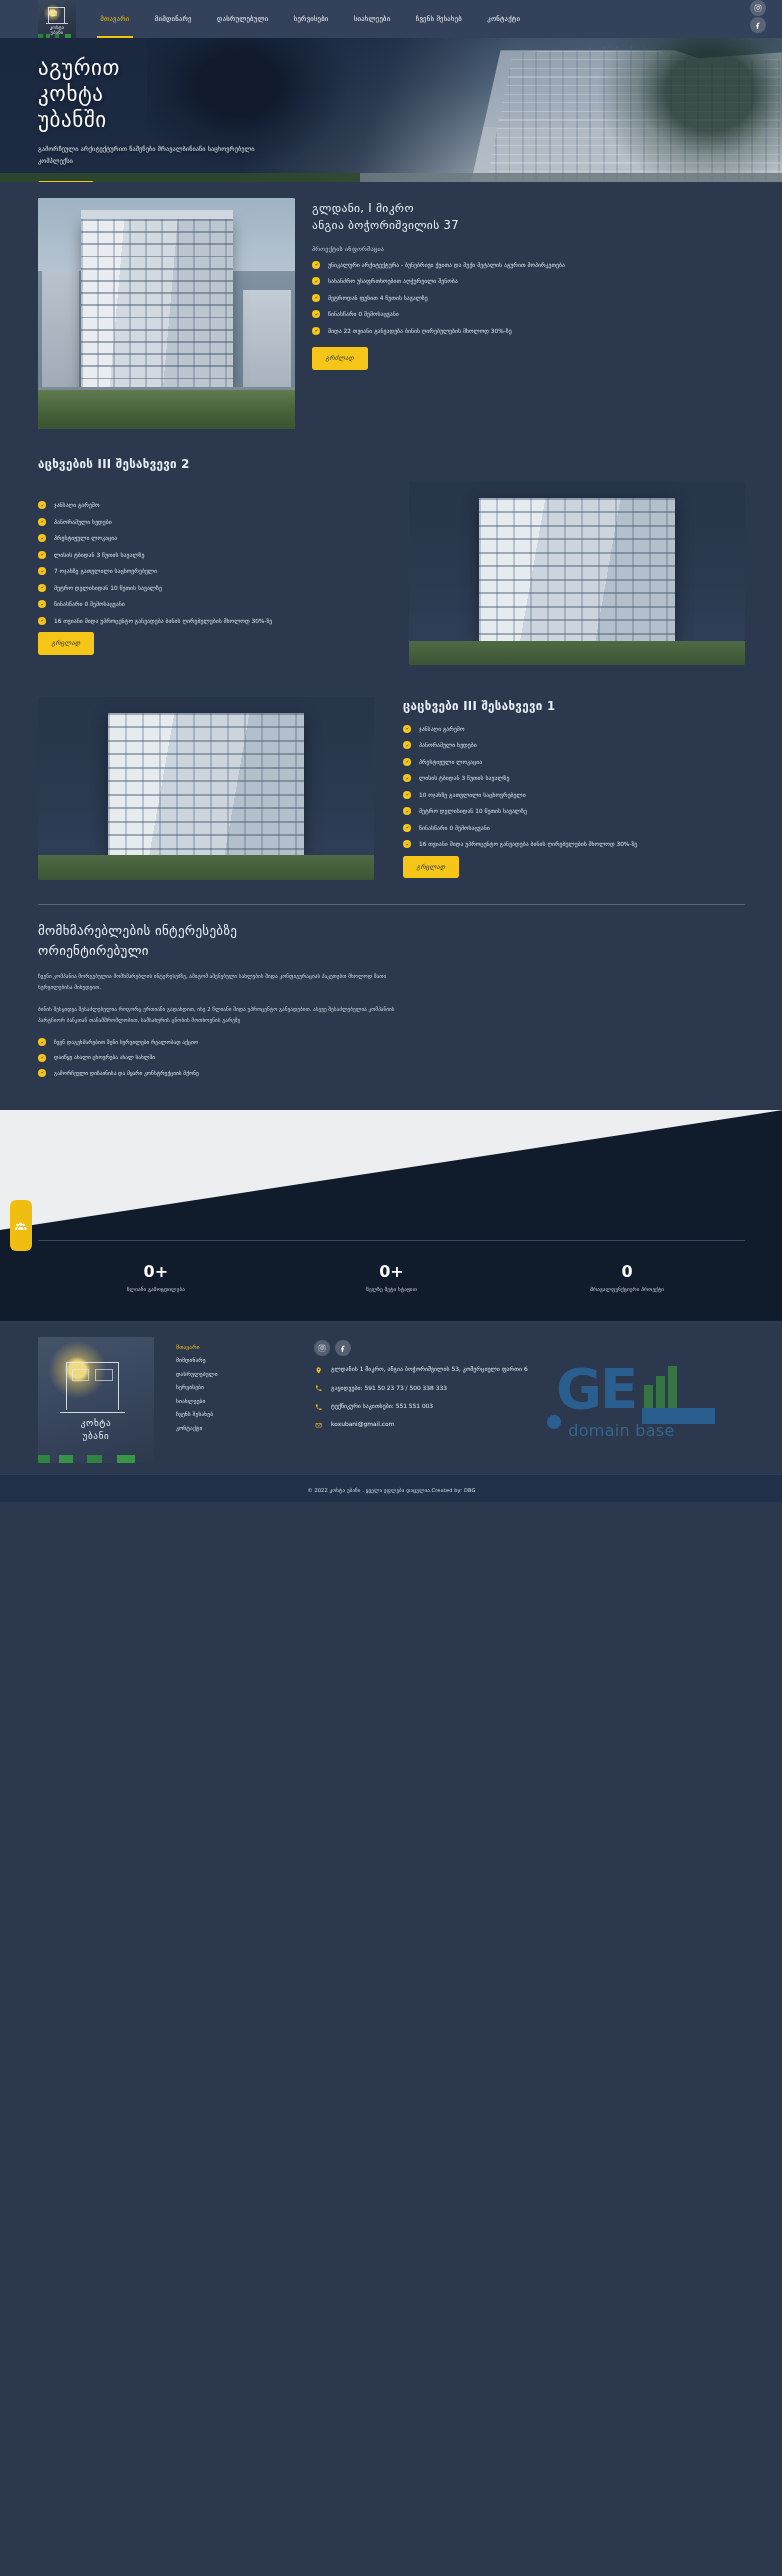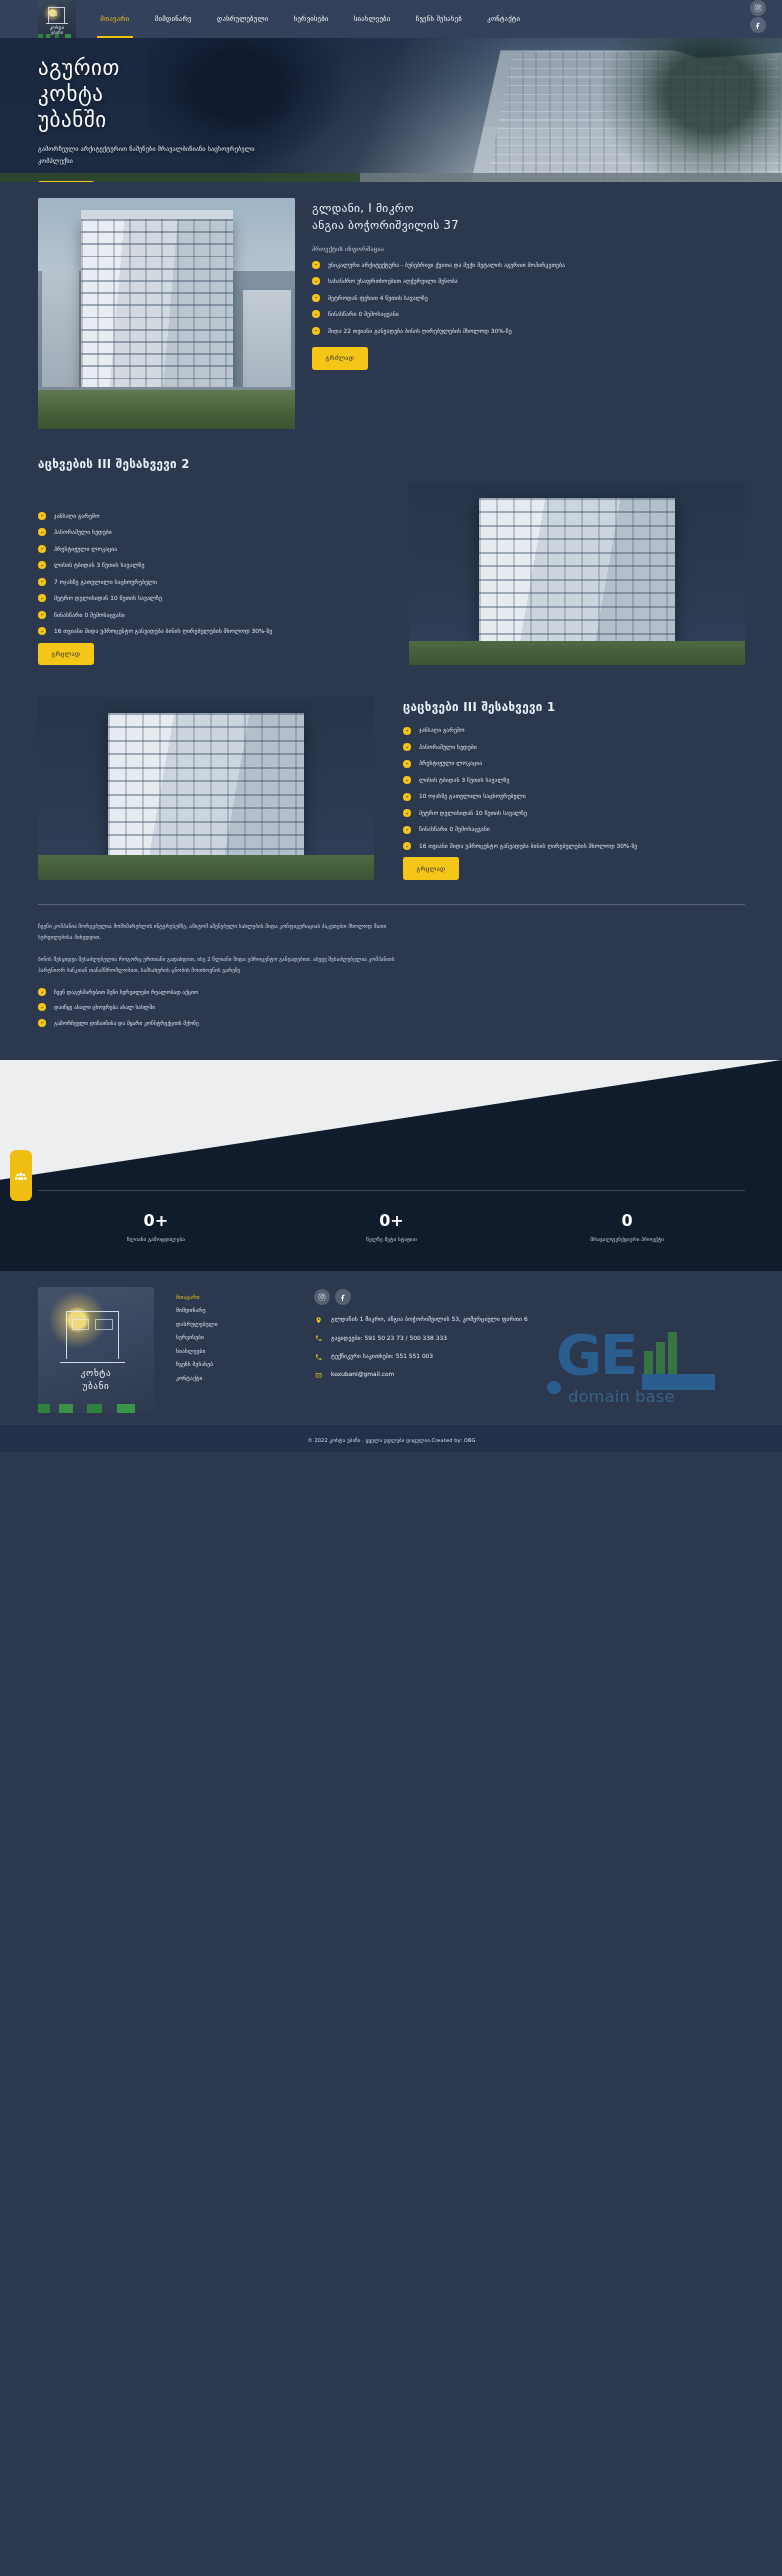--- a/index.html
+++ b/index.html
@@ -118,21 +118,21 @@
     letter-spacing: 0.6px; text-shadow: 0 1.2px 4.9px rgba(0,0,0,.45);
   }
   .hero p.sub {
     margin-top: 9.8px; color:#e9eef5; font-size: 6.4px; line-height: 12.2px;
     max-width: 245px; text-shadow: 0 0.6px 3.1px rgba(0,0,0,.5);
   }
   .hero .cta-row { margin-top: 13.5px; display:flex; align-items:center; gap: 13.5px; }
   .btn-yellow {
     background:#f5c518; color:#1f2a3a; border:none;
     font-family: inherit; font-size: 6.4px; letter-spacing:0.2px;
-    padding: 7.3px 13.5px; border-radius: 2.4px; cursor:pointer;
+    padding: 7.3px 13.5px; border-radius: 2.4px; cursor:pointer;font-style:italic;
   }
 
   
   .proj {
     position: relative;
     padding: 16px 38px 14.7px 38px;
     background:#2b384e;
   }
   .proj-grid { display:flex; gap: 17px; align-items: flex-start; }
   .shot {
@@ -190,21 +190,21 @@
   }
   ul.checks li .ck svg { width: 4.9px; height: 4.9px; }
 
   .proj-body .btn-yellow { margin-top: 4.9px; }
 
   
   .wide { padding: 13.5px 38px 18.3px; }
   .wide h2 {
     color:#e8eef6; font-weight:700; font-size: 11.6px; letter-spacing:0.3px; margin-bottom: 11px;
   }
-  .wide .cols { display:flex; gap: 29px; align-items:flex-end; }
+  .wide .cols { display:flex; gap: 29px; align-items:center; }
   .wide .txtcol { width: 342px; }
   .wide .imgcol { flex:1; }
 
   .panel-shot {
     height: 183px; border-radius:1.8px; position:relative; overflow:hidden;
     background: linear-gradient(180deg,#27354a 0%,#2b3a50 55%,#31405a 100%);
   }
   .panel-shot .pbld{
     position:absolute; left:50%; transform:translateX(-50%); top:16px;
     width: 196px; bottom: 24.5px;
@@ -306,21 +306,21 @@
     width: 16px; height: 16px; border-radius:50%;
     background: rgba(120,130,145,.55);
     display:flex; align-items:center; justify-content:center;
   }
   .f-social .sbtn svg { width:8px; height:8px; fill:#fff; }
   .c-row { display:flex; align-items:flex-start; gap:7.3px; margin-bottom: 8.6px; }
   .c-row .ci { width:9.8px; flex:none; display:flex; justify-content:center; padding-top:0.6px; }
   .c-row .ci svg { width:7.3px; height:8.6px; fill:#f2c211; }
   .c-row .ct { color:#e4eaf3; font-size: 5.9px; line-height: 9.8px; }
   .watermark {
-    position:absolute; right: 18.3px; top: 34px; width: 183px; height: 92px;
+    position:absolute; right: 18.3px; top: 18px; width: 183px; height: 92px;
     pointer-events:none; opacity:.62;
   }
   .wm-ge {
     position:absolute; left: 12.2px; top: 6.1px;
     font-size: 56px; line-height: 56px; font-weight:700;
     color:#2a76b8; letter-spacing:-1.8px;
   }
   .wm-bars { position:absolute; left:100px; top: 4.9px; display:flex; align-items:flex-end; gap:3.1px; height:48px; }
   .wm-bars i { display:block; width:9.2px; background:#3d9a3f; }
   .wm-base { position:absolute; left:98px; top: 53px; width: 73px; height: 16px; background:#2a76b8; }
@@ -554,20 +554,24 @@
                 </svg>
               </span><span>16 თვიანი შიდა უპროცენტო განვადება ბინის ღირებულების მხოლოდ 30%-ზე</span></li>
         </ul>
         <button class="btn-yellow">გრცლად</button>
       </div>
     </div>
   </section>
 
   <section class="about">
     <div class="rule"></div>
+    <h2>
+      <span>მომხმარებლების ინტერესებზე</span><br>
+      <span>ორიენტირებული</span>
+    </h2>
     <p>ჩვენი კომპანია მორგებულია მომხმარებლის ინტერესებზე, ამიტომ აშენებული სახლების შიდა კონფიგურაციას პაკეთებთ მხოლოდ მათი სურვილებისა მიხედვით.</p>
     <p>ბინის შესყიდვა შესაძლებელია როგორც ერთიანი გადახდით, ისე 2 წლიანი შიდა უპროცენტო განვადებით. ასევე შესაძლებელია კომპანიის პარტნიორ ბანკთან თანამშრომლობით, სამსახურის ცნობის მოთხოვნის გარეშე</p>
     <ul class="checks">
       <li><span class="ck">
             <svg viewBox="0 0 16 16">
               <path d="M6.2 11.3 3.1 8.2l1.1-1.1 2 2 4.6-4.6 1.1 1.1z" fill="#2b384e"></path>
             </svg>
           </span><span>ჩვენ დაგეხმარებით შენი სურვილები რეალობად აქციო</span></li>
       <li><span class="ck">
             <svg viewBox="0 0 16 16">

